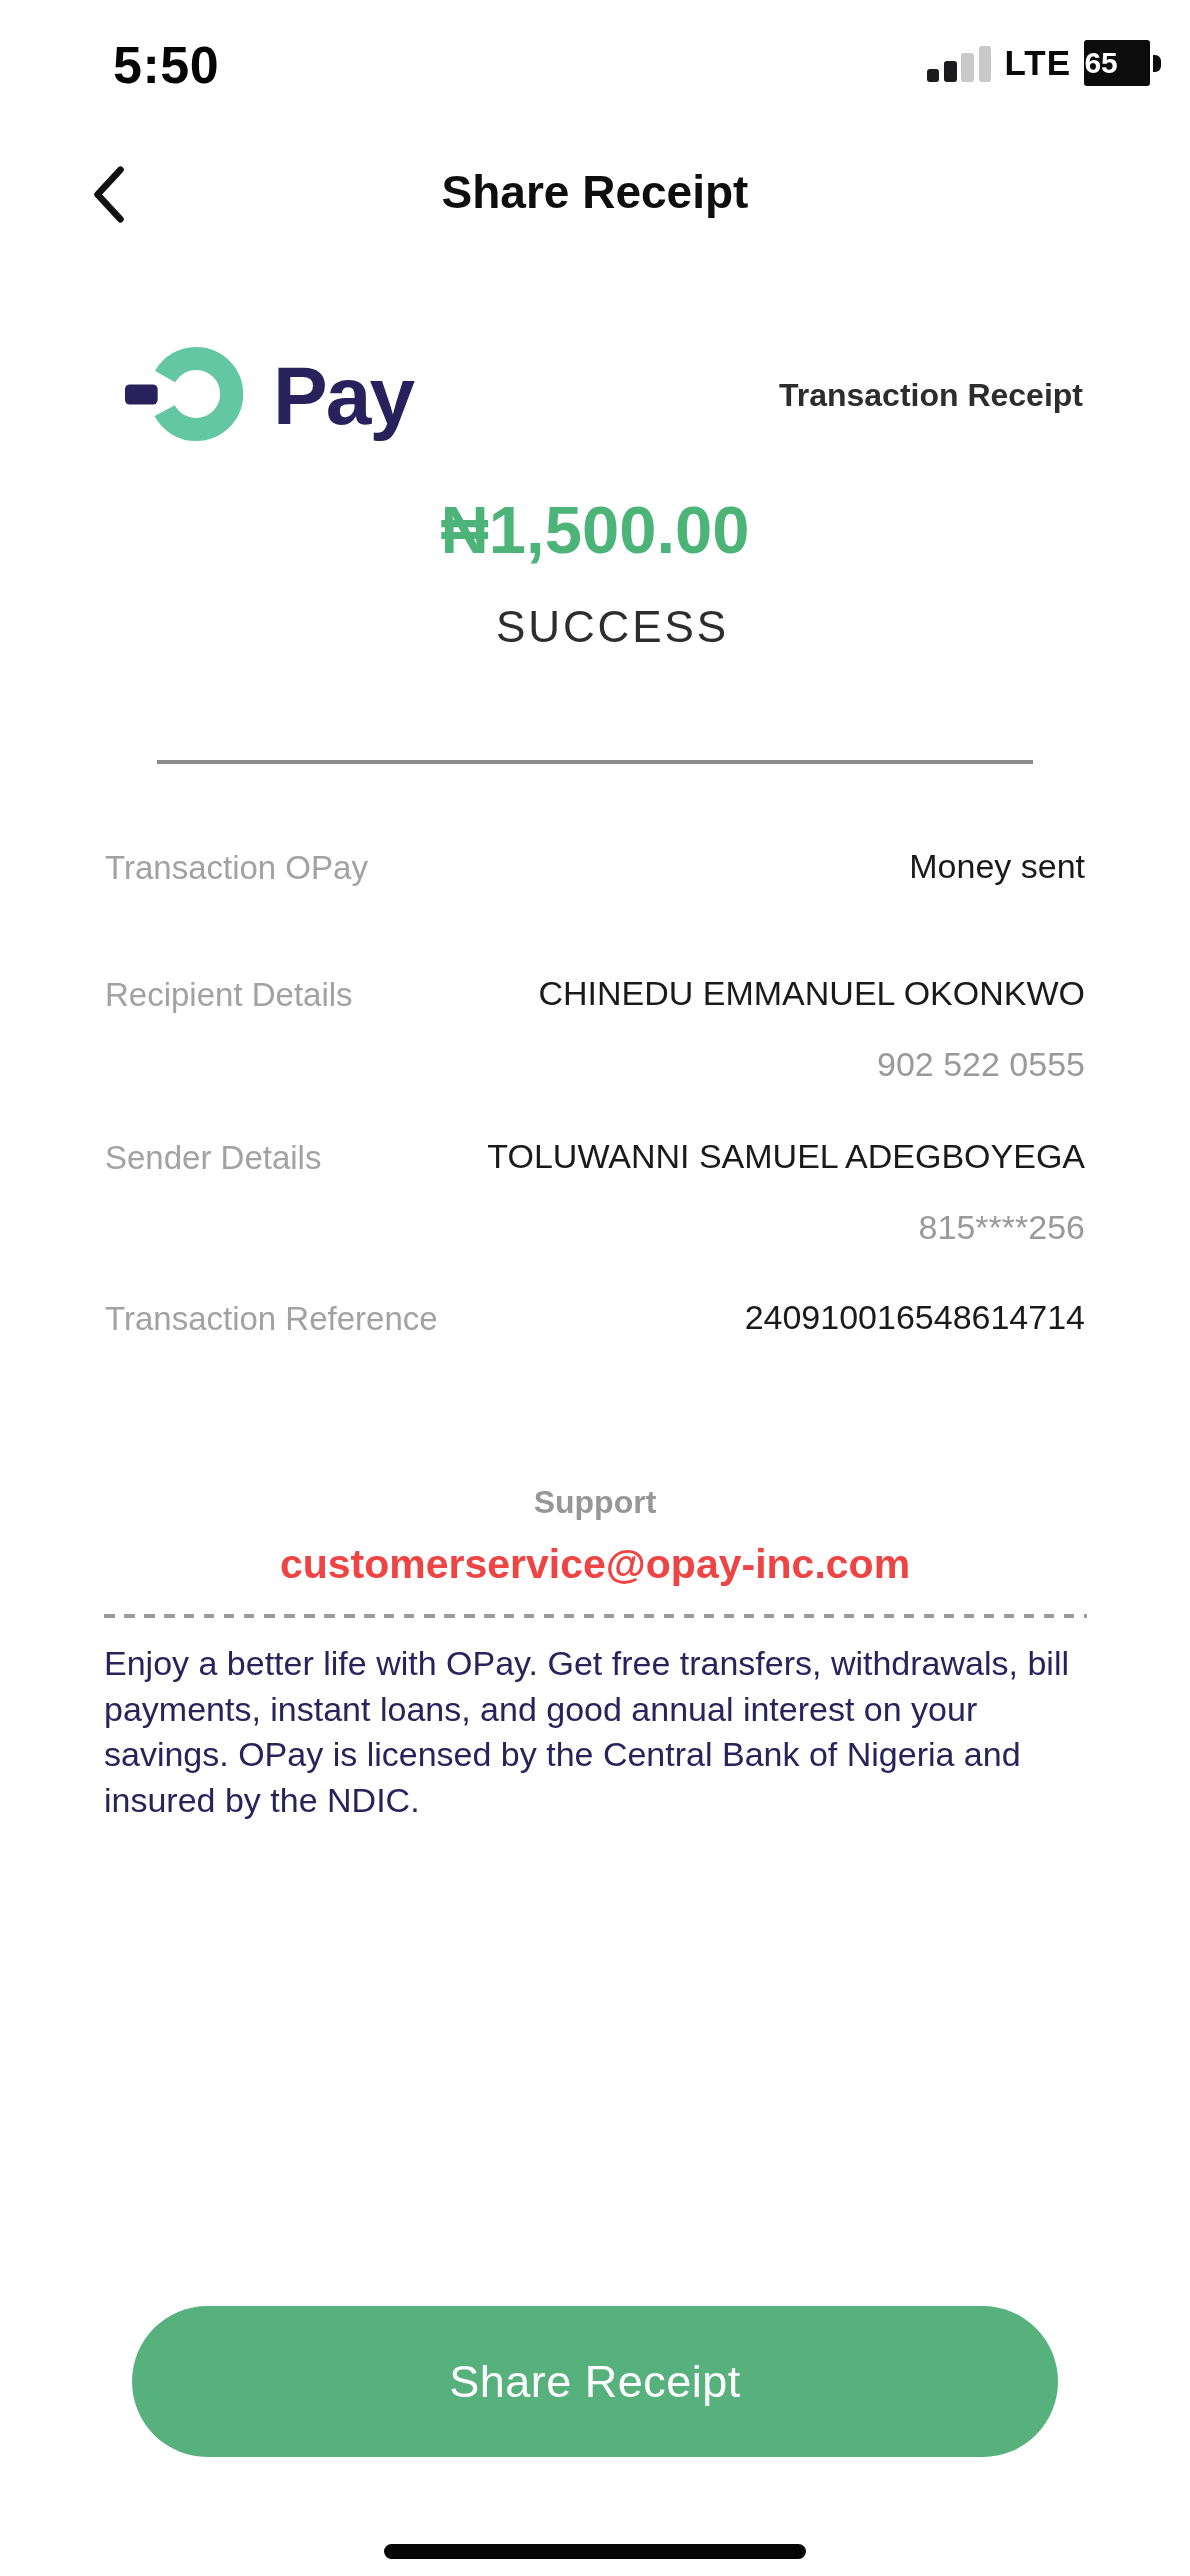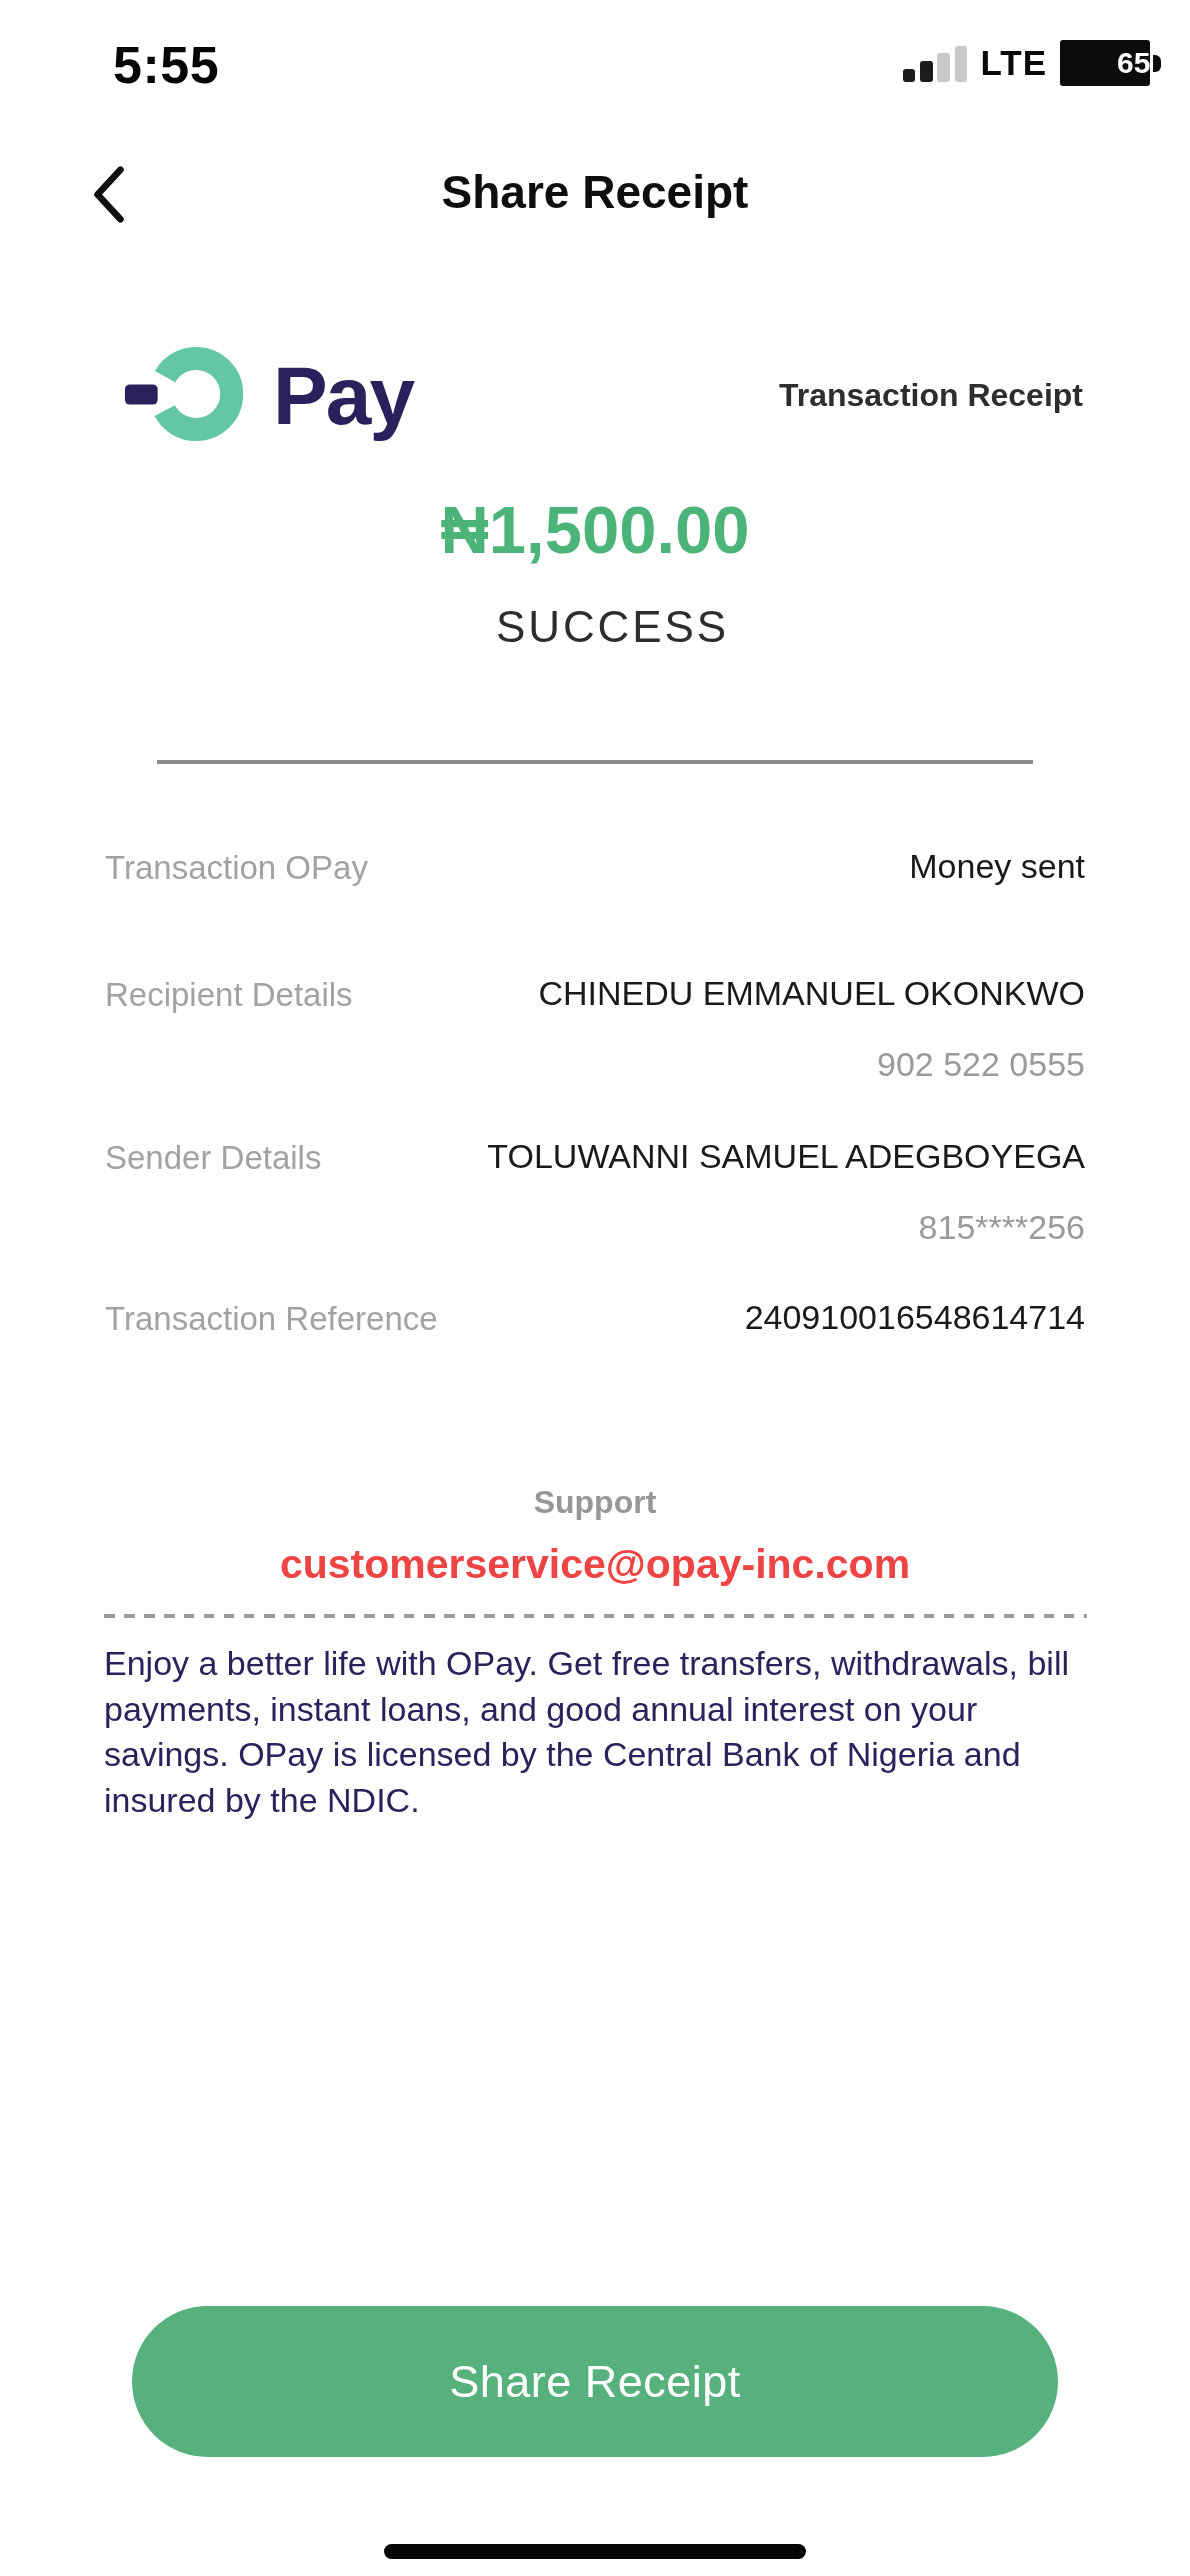--- a/index.html
+++ b/index.html
@@ -23,22 +23,22 @@
   }
   .signal { display:flex; align-items:flex-end; gap:4.8px; height:38px; }
   .signal .bar { width:12.5px; border-radius:2.9px; }
   .bar1 { height:13.4px; background:#1b1b1d; }
   .bar2 { height:21px; background:#1b1b1d; }
   .bar3 { height:29px; background:#c9c9c9; }
   .bar4 { height:36px; background:#c9c9c9; }
   .lte { font-size:35px; font-weight:600; color:#0a0a0a; letter-spacing:1px; }
   .battery { display:flex; align-items:center; }
   .battery-body {
-    width:90px; height:46px; background:#0c0c0c; border-radius:3px;
-    display:flex; align-items:center; justify-content:flex-end;
+    width:66px; height:46px; background:#0c0c0c; border-radius:3px;
+    display:flex; align-items:center; justify-content:flex-start;
   }
   .battery-body span { color:#ffffff; font-size:30px; font-weight:700; }
   .battery-tip {
     width:7.7px; height:17px; background:#0c0c0c;
     border-radius:0 5.8px 5.8px 0; margin-left:2.9px;
   }
 
   
   .nav-header { position:absolute; top:144px; left:0; right:0; height:105px; }
   .back-btn {
@@ -129,21 +129,21 @@
     position:absolute; bottom:17px; left:50%; transform:translateX(-50%);
     width:422px; height:15.3px; border-radius:8.6px; background:#060606;
   }
 </style>
 </head>
 <body>
 
 <div class="screen">
 
   <div class="status-bar">
-    <div class="status-time">5:55</div>
+    <div class="status-time">5:50</div>
     <div class="status-right">
       <div class="signal">
         <div class="bar bar1"></div>
         <div class="bar bar2"></div>
         <div class="bar bar3"></div>
         <div class="bar bar4"></div>
       </div>
       <div class="lte">LTE</div>
       <div class="battery">
         <div class="battery-body">

